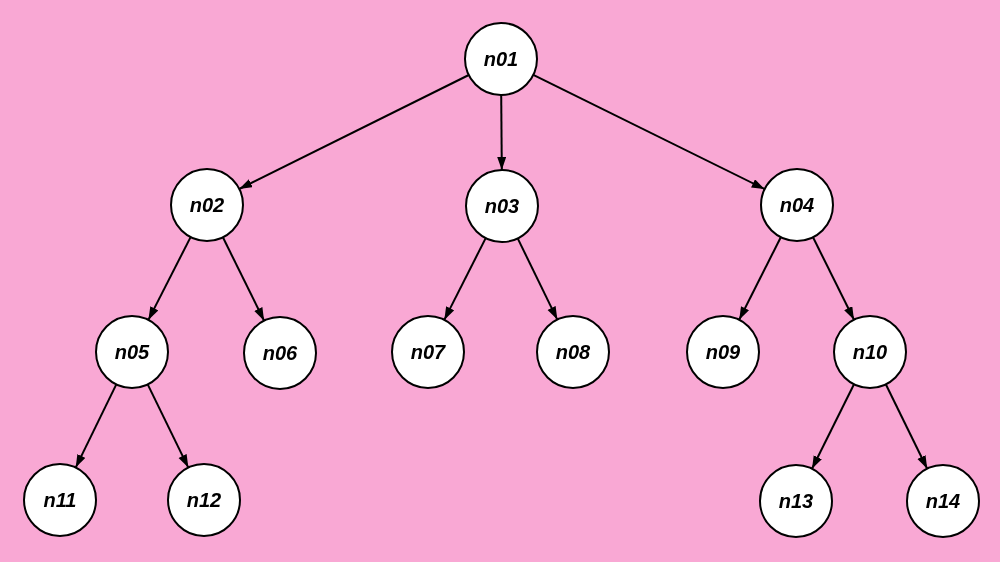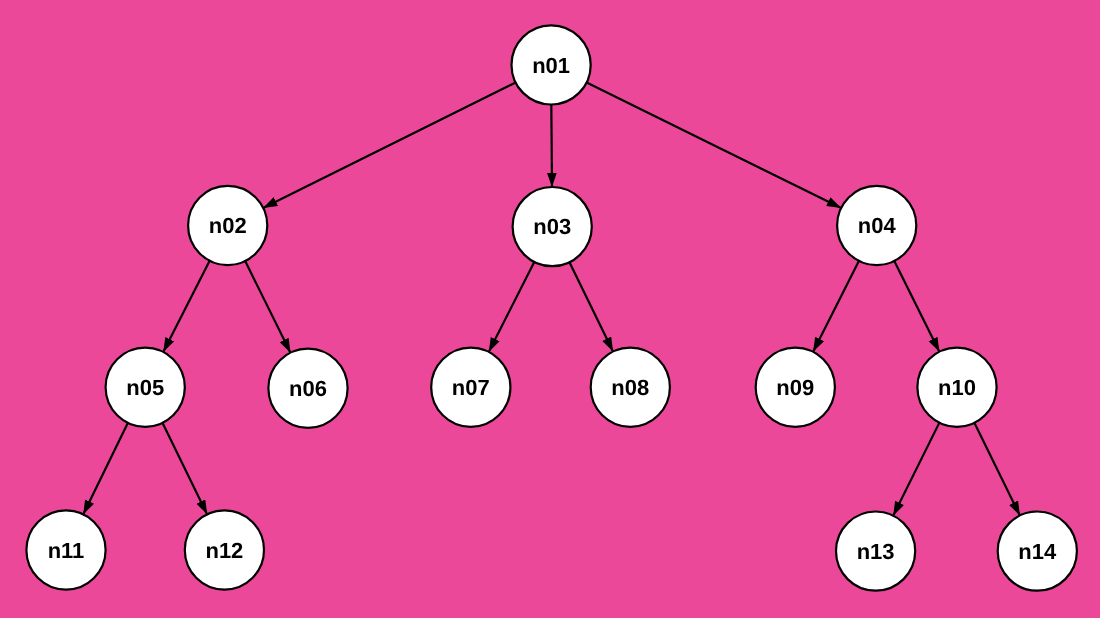--- a/index.html
+++ b/index.html
@@ -4,23 +4,24 @@
 <style>
   html, body {
     margin: 0;
     padding: 0;
     background: #ffffff;
   }
   .canvas {
     position: relative;
     width: 1000px;
     height: 562px;
-    background: #ec4899;
+    background: #f9a8d4;
     overflow: hidden;
     font-family: "Liberation Sans", sans-serif;
+    font-style: italic;
   }
   svg text {
     font-family: "Liberation Sans", sans-serif;
     font-weight: bold;
     fill: #000000;
     user-select: none;
   }
 </style>
 </head>
 <body>

